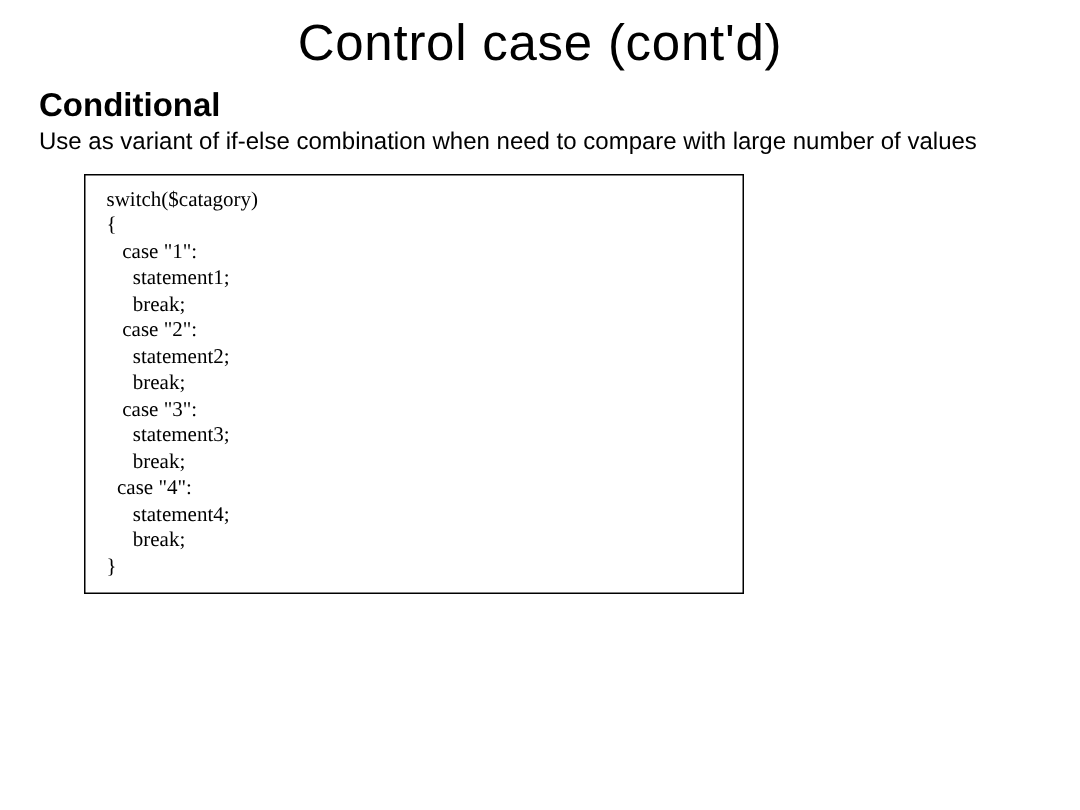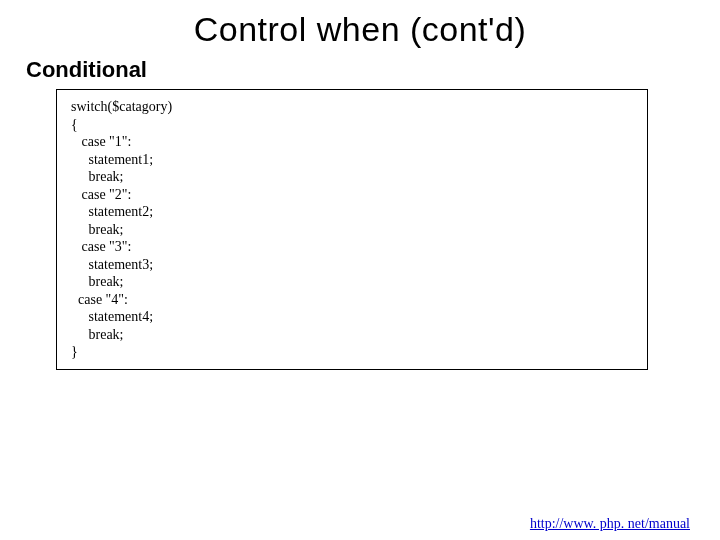--- a/index.html
+++ b/index.html
@@ -31,21 +31,21 @@
     margin: 8px 0 2px 26px;
   }
   .desc {
     font-size: 16px;
     margin: 0 26px 10px 26px;
     line-height: 1.3;
   }
   .codebox {
     border: 1.5px solid #000;
     margin: 6px 0 0 56px;
-    width: 592px;
+    width: 440px;
     padding: 8px 14px 8px 14px;
     box-sizing: border-box;
     font-family: "Times New Roman", Times, serif;
     font-size: 14px;
     line-height: 1.25;
     white-space: pre;
   }
   .footer-link {
     position: absolute;
     right: 30px;
@@ -53,31 +53,31 @@
     font-family: "Times New Roman", Times, serif;
     font-size: 14px;
     color: #0000cc;
     text-decoration: underline;
   }
 </style>
 </head>
 <body>
 
 <div class="slide">
-  <h1 class="title">Control when (cont'd)</h1>
+  <h1 class="title">Control case (cont'd)</h1>
   <div class="subheading">Conditional</div>
+  <div class="desc">Use as variant of if-else combination when need to compare with large number of values</div>
   <div class="codebox">switch($catagory)
 {
    case "1":
      statement1;
      break;
    case "2":
      statement2;
      break;
    case "3":
      statement3;
      break;
   case "4":
      statement4;
      break;
 }</div>
-  <a class="footer-link">http://www. php. net/manual</a>
 </div>
 
 </body></html>

